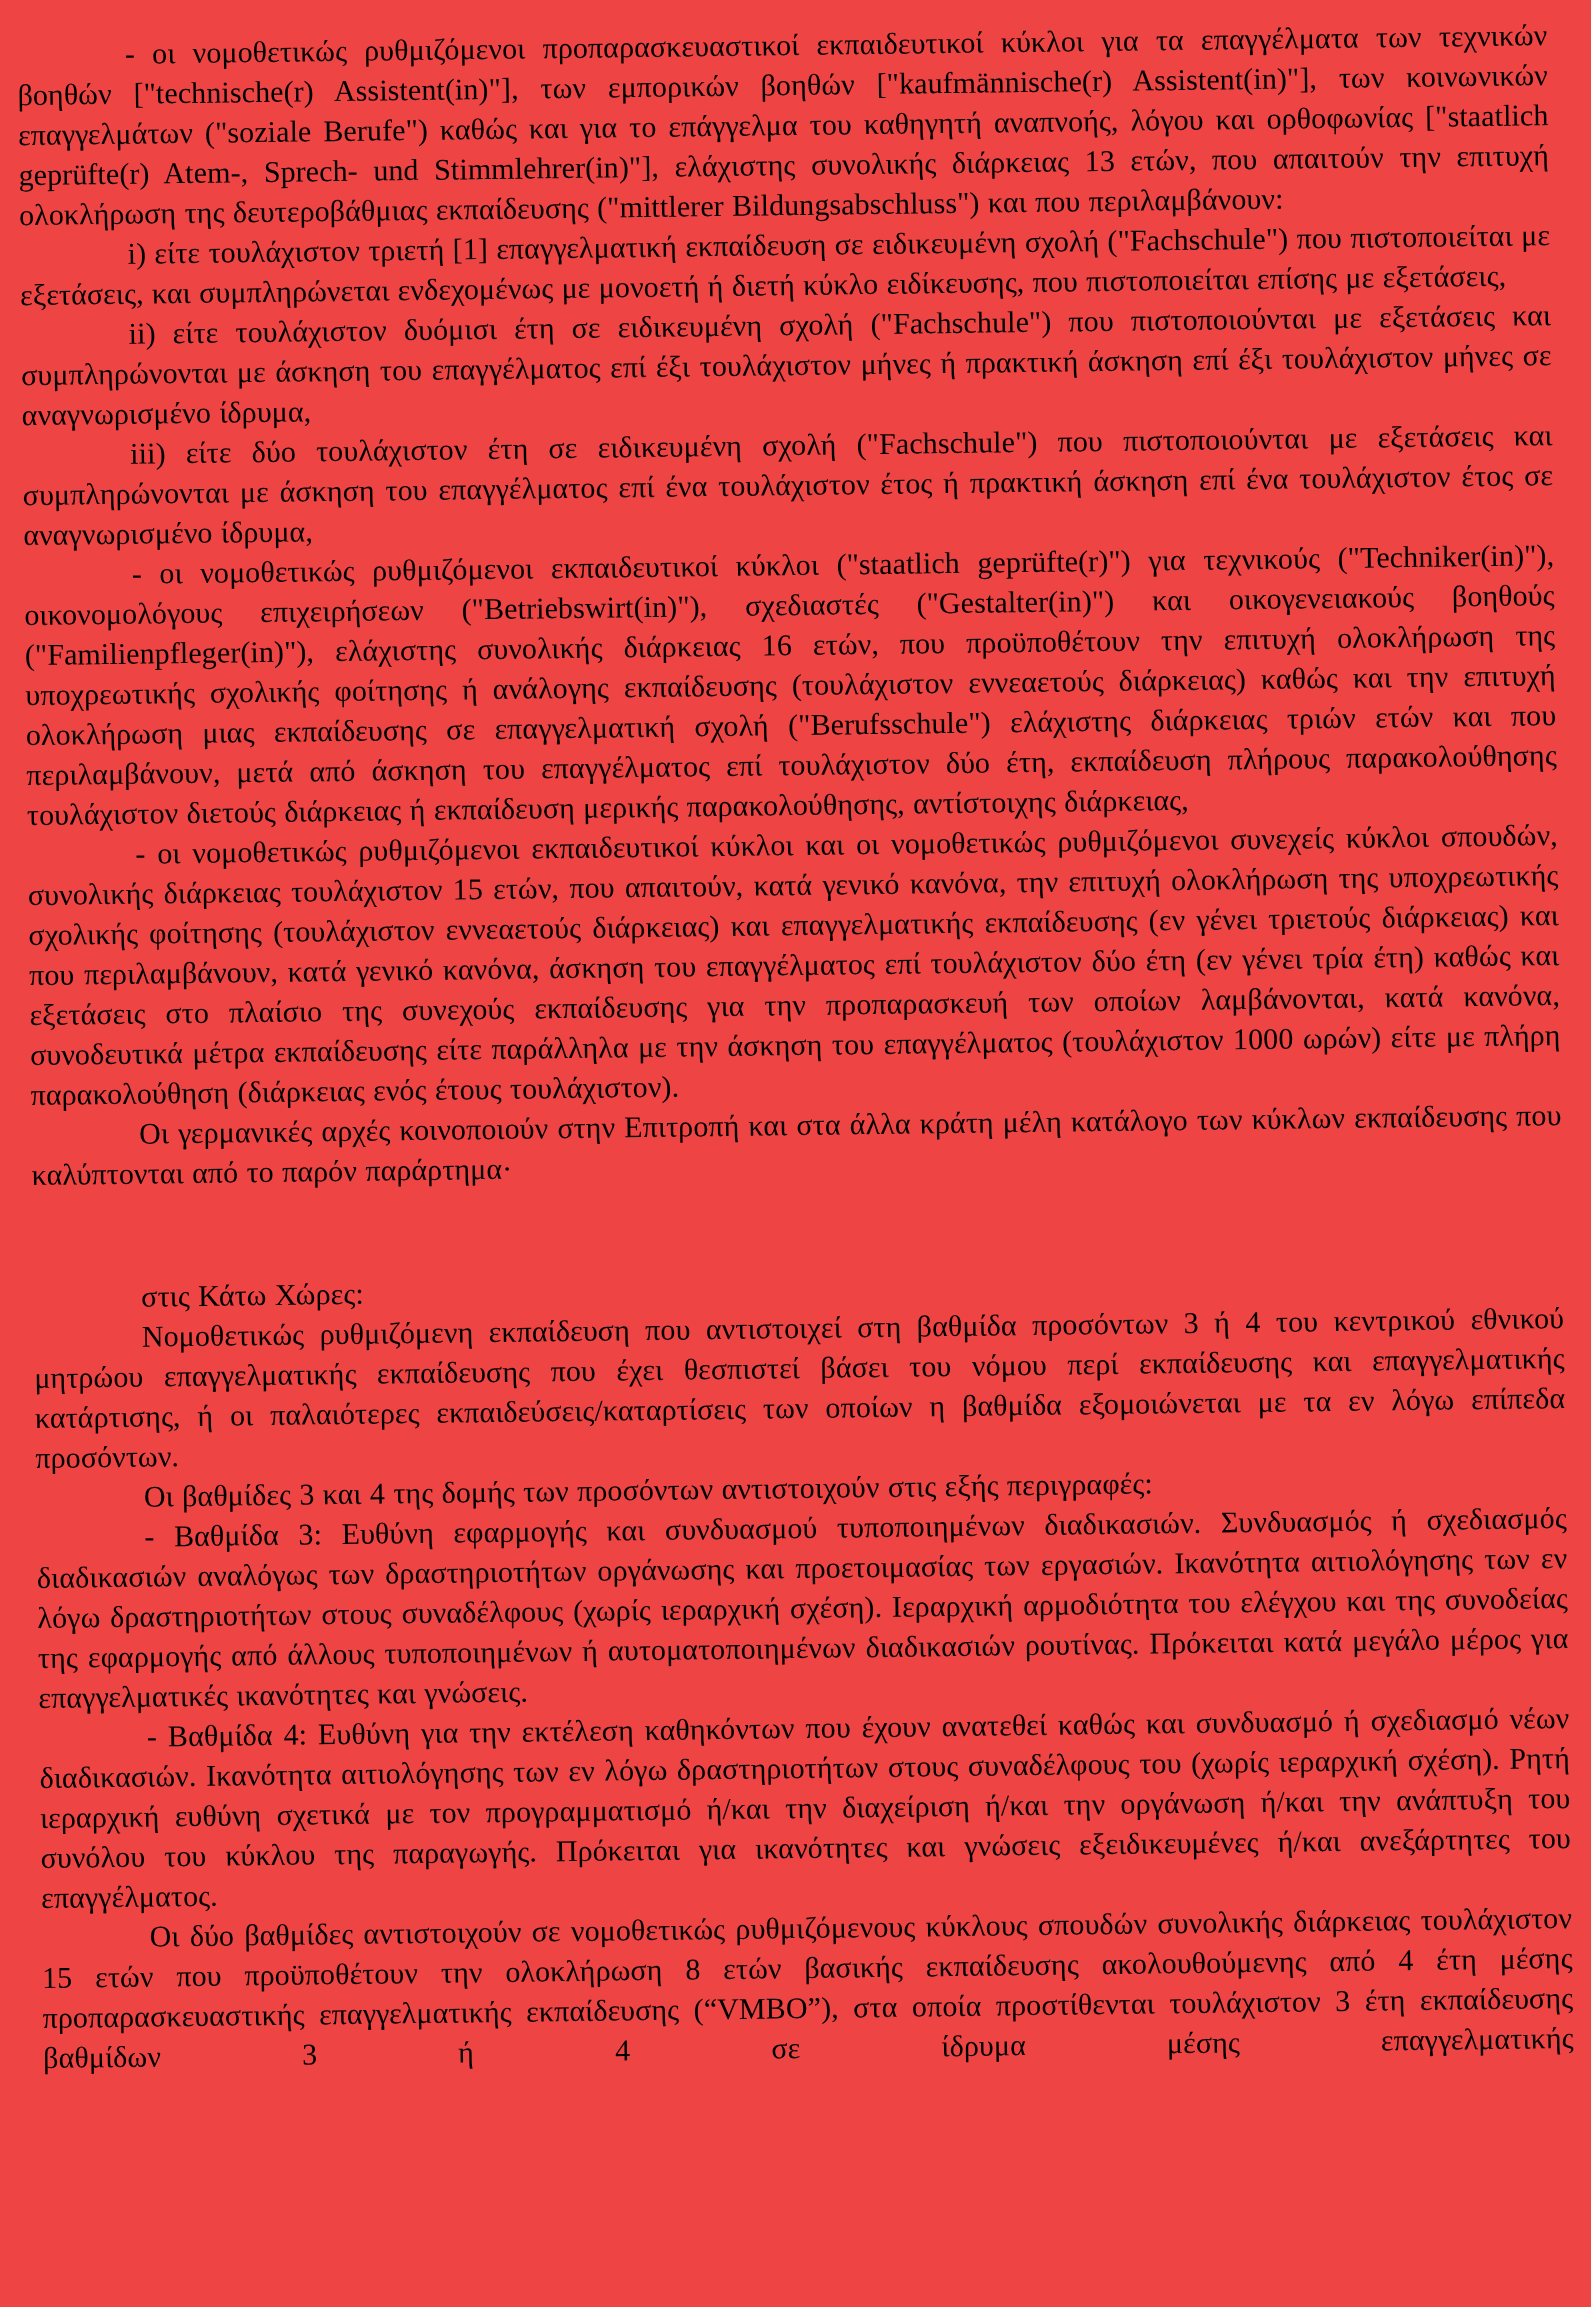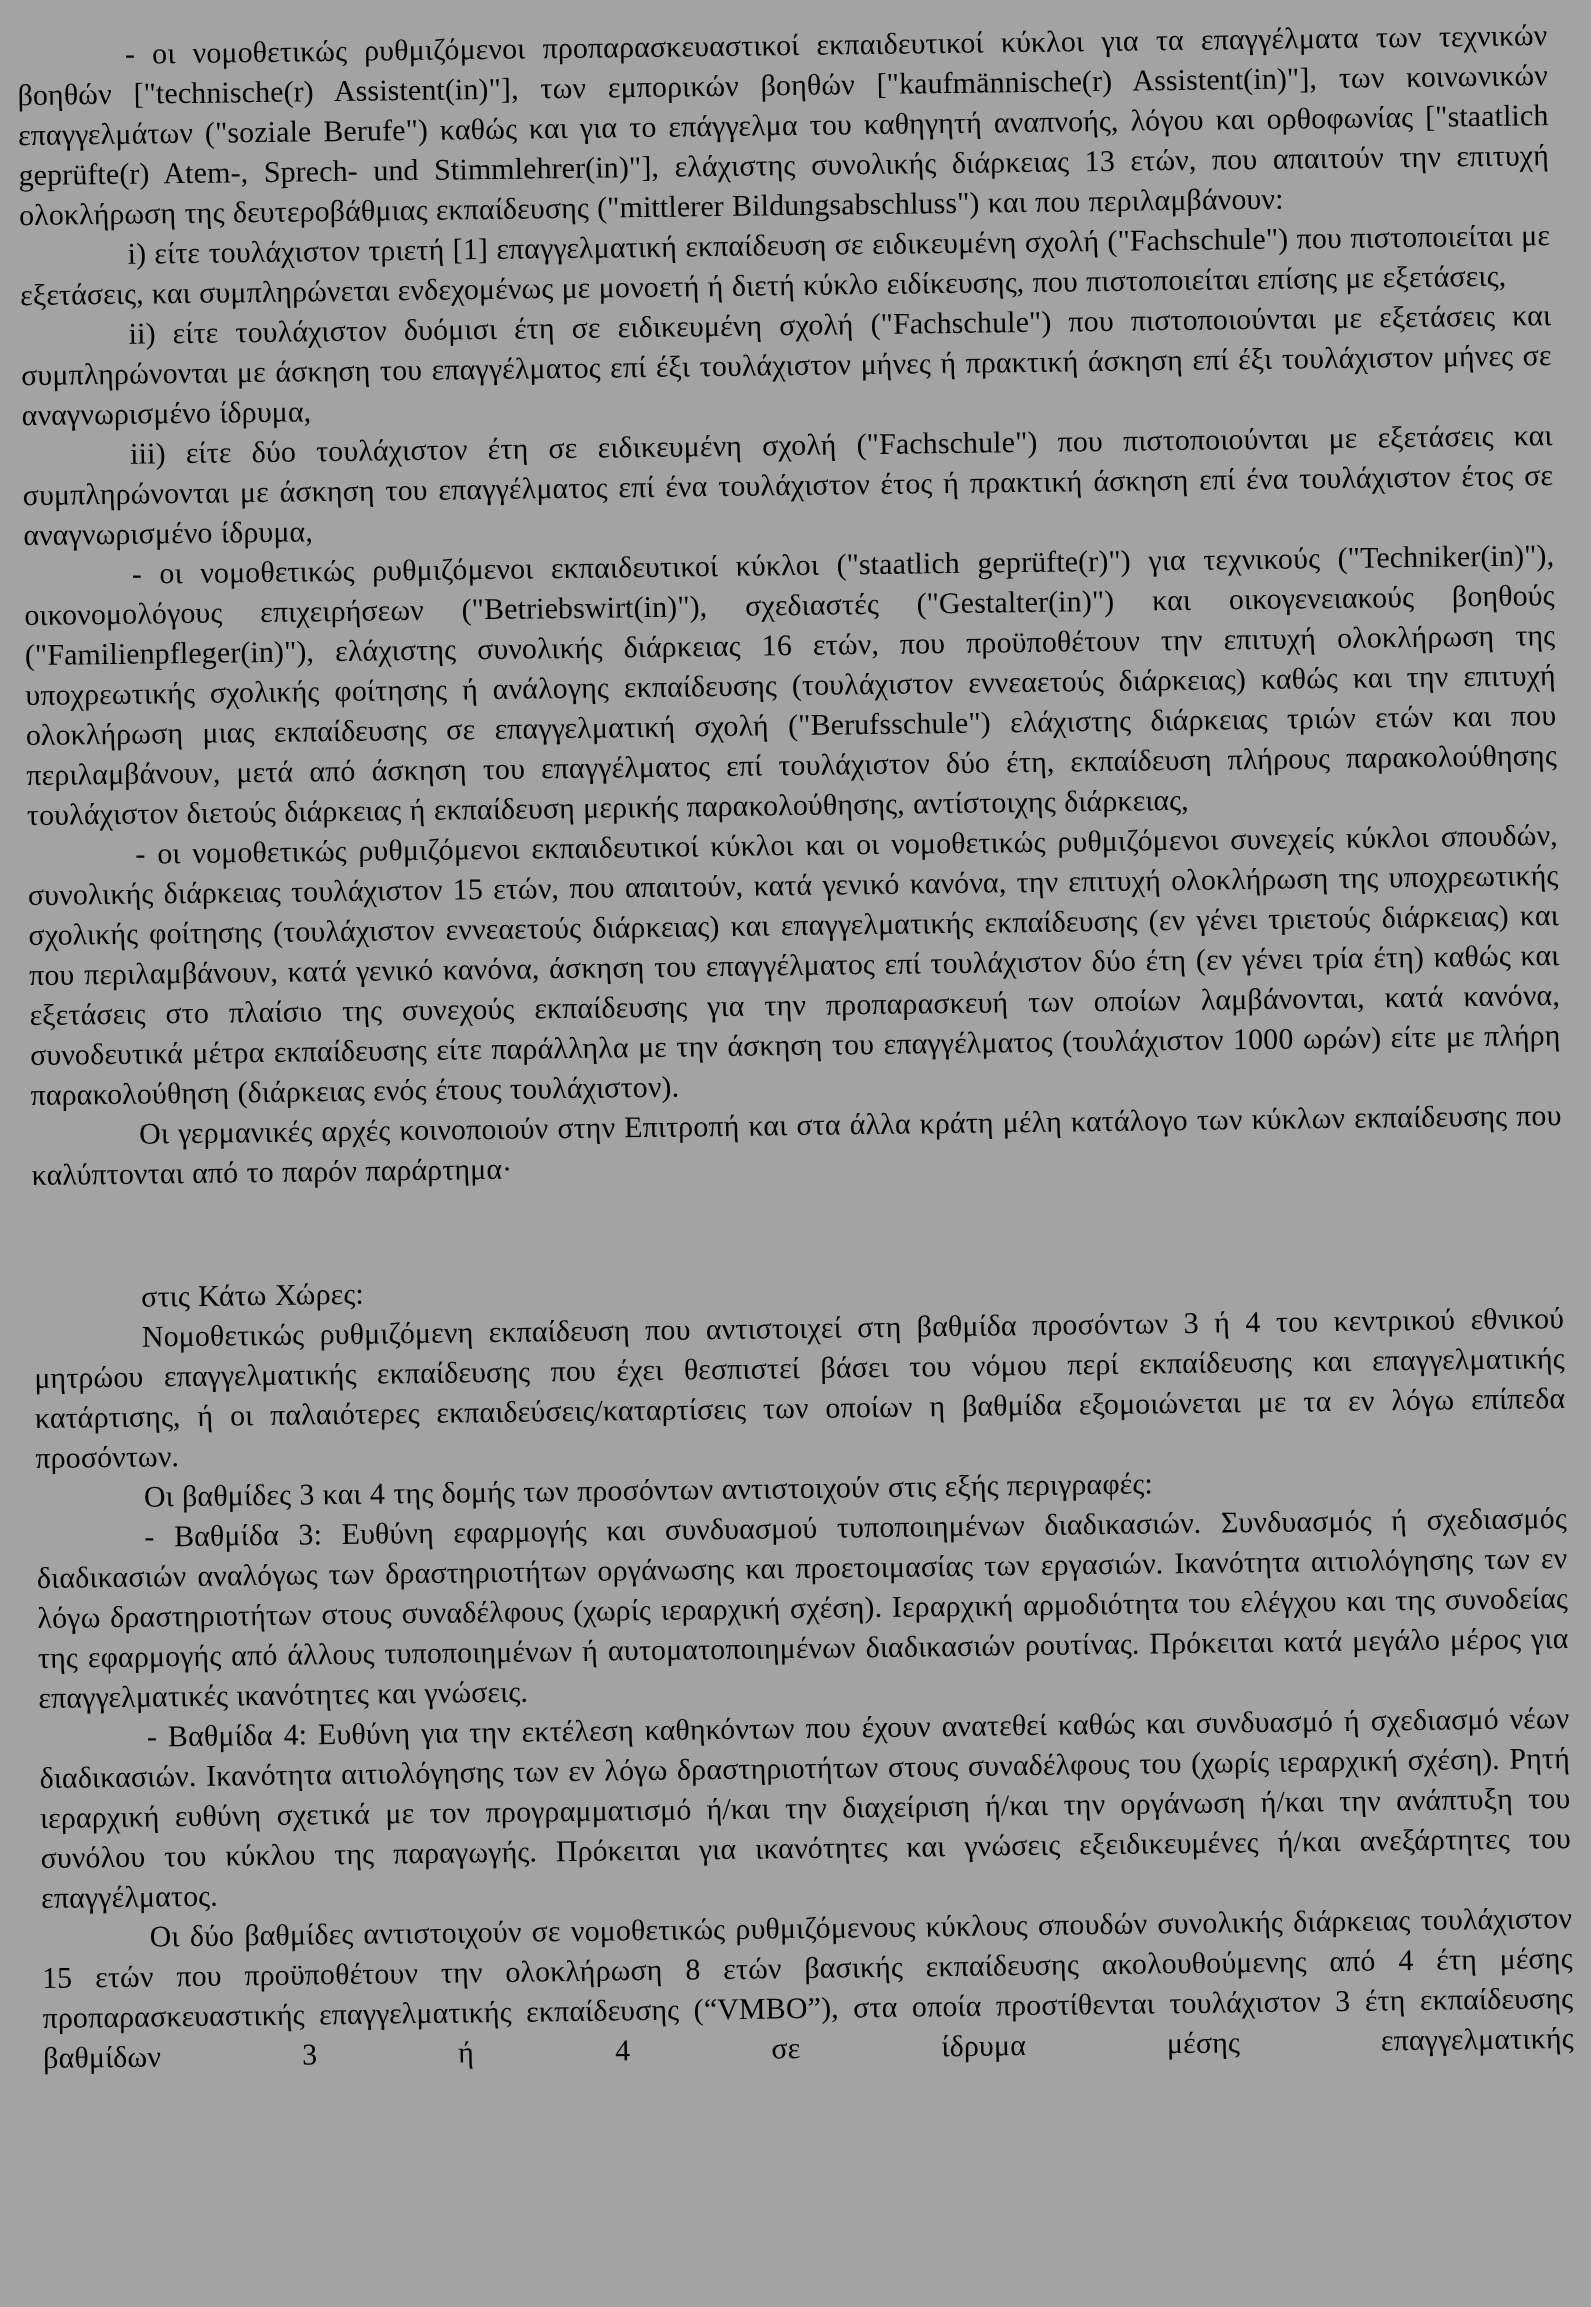--- a/index.html
+++ b/index.html
@@ -8,21 +8,21 @@
     background: #ffffff;
   }
   body {
     width: 1592px;
     height: 2307px;
     overflow: hidden;
   }
   .page {
     width: 100%;
     height: 100%;
-    background: #a3a3a3;
+    background: #ef4444;
     color: #000000;
     position: relative;
   }
   
   .scan-content {
     padding: 24px 33px 0 28.5px;
     transform: rotate(-0.75deg);
     transform-origin: 55% 45%;
     font-family: "Liberation Serif", "DejaVu Serif", serif;
     font-size: 30px;

